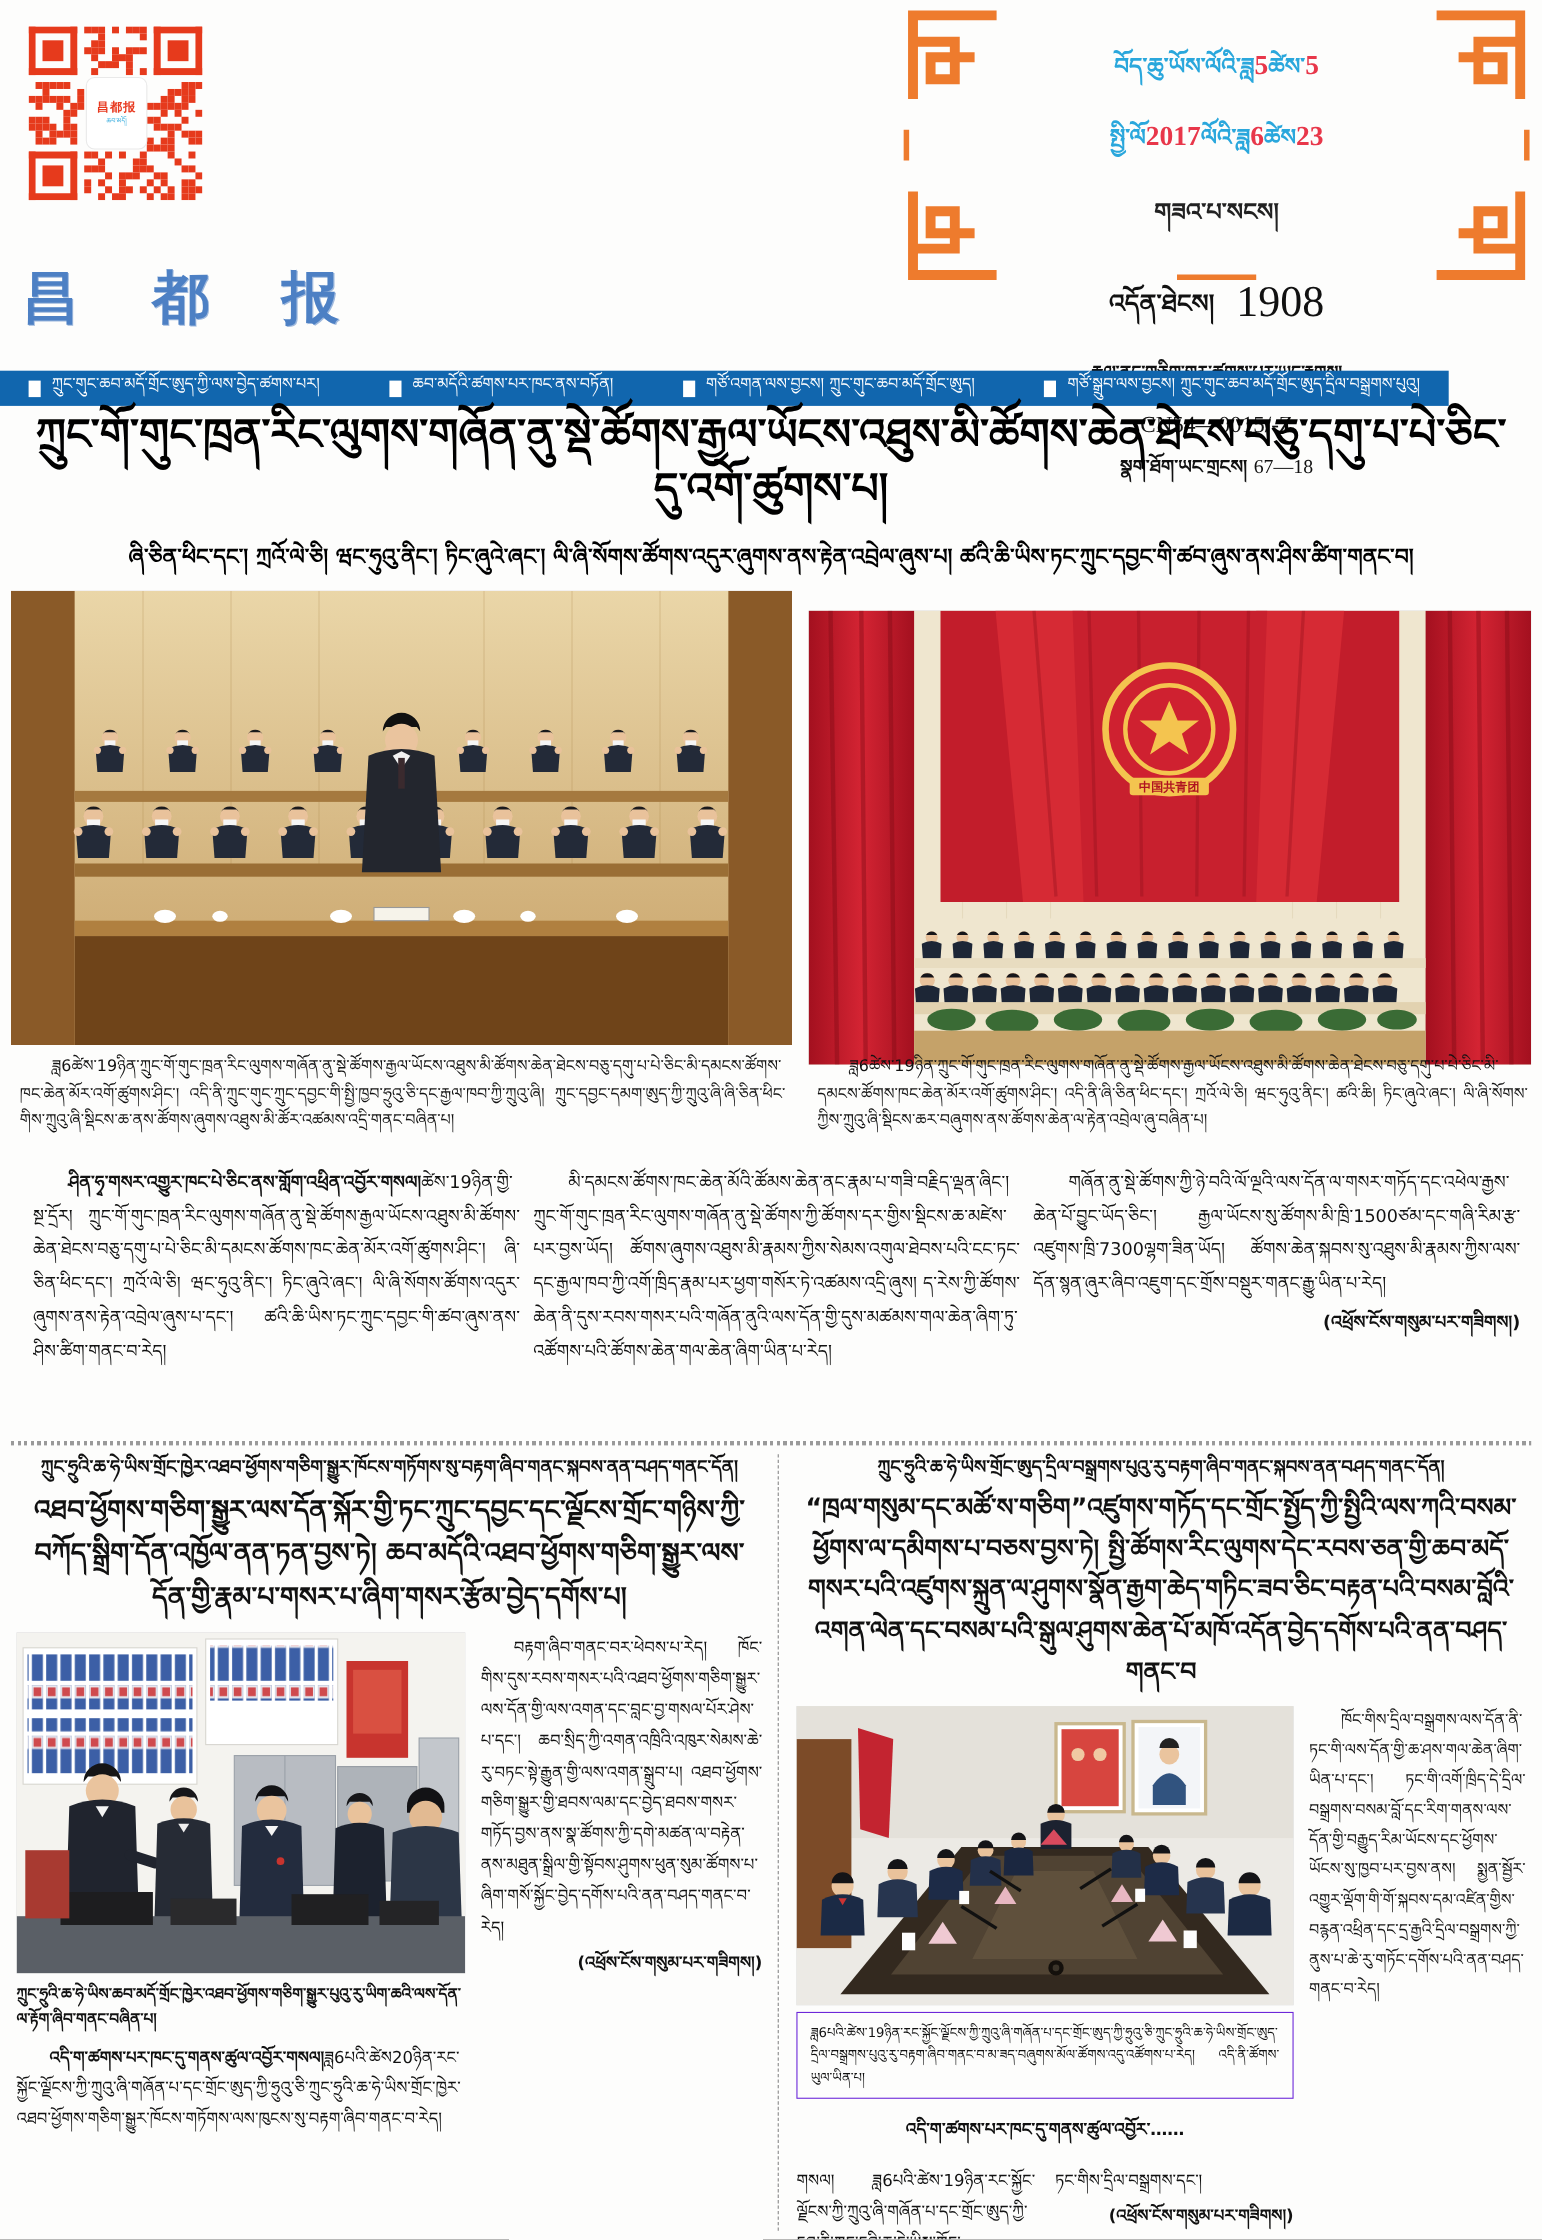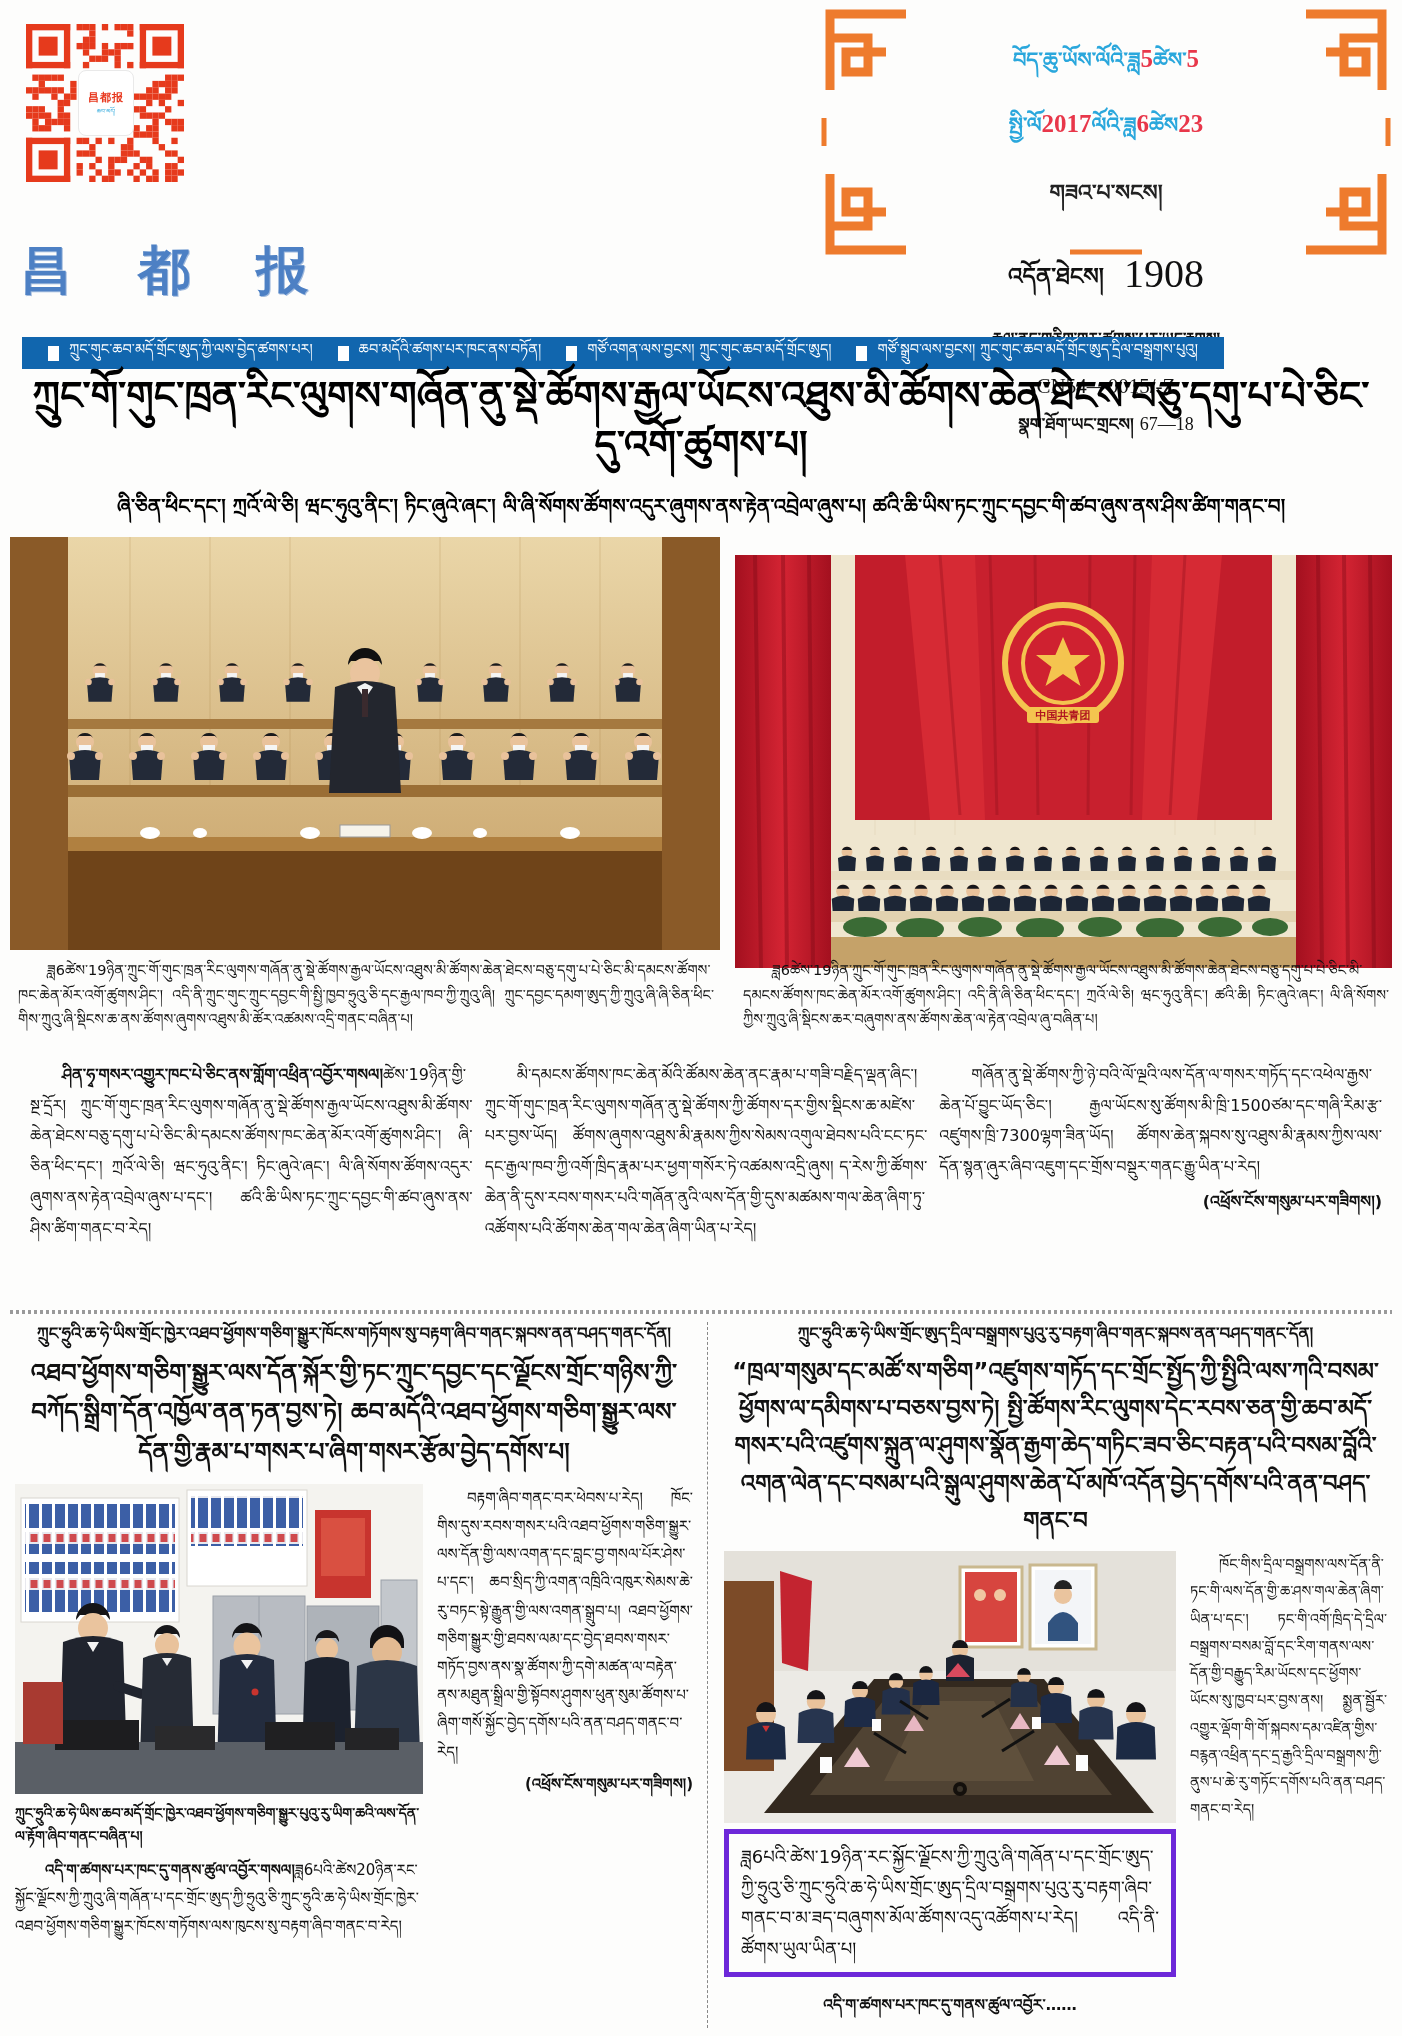--- a/index.html
+++ b/index.html
@@ -27,21 +27,21 @@
   .ib-line .num{color:#e8374a;font-family:"Liberation Serif",serif;font-size:25px;font-weight:bold;}
   .ib-weekday{font-size:22px;color:#222;font-weight:bold;margin-top:2px;}
   .ib-issue{display:flex;align-items:flex-start;gap:20px;margin-top:14px;}
   .ib-issue .lbl{font-size:23px;color:#111;font-weight:bold;}
   .ib-issue .no{font-size:40px;font-family:"Liberation Serif",serif;color:#111;}
   .ib-serial{font-size:16px;color:#111;font-weight:bold;}
   .ib-cn{font-size:21px;font-family:"Liberation Serif",serif;color:#111;margin-top:2px;}
   .ib-print{font-size:17px;color:#111;font-weight:bold;}
   .ib-print .no{font-family:"Liberation Serif",serif;font-weight:normal;font-size:18px;}
   
-  #navbar{left:22px;top:337px;width:1202px;height:31px;background:#1166ae;display:flex;align-items:center;
+  #navbar{left:0;top:337px;width:1317px;height:31px;background:#1166ae;display:flex;align-items:center;
           justify-content:space-between;padding:16px 26px;box-sizing:border-box;}
   .nav-item{display:flex;align-items:center;gap:10px;}
   .nav-bullet{width:11px;height:15px;background:#fff;flex:none;}
   .nav-label{color:#fff;font-size:14.5px;white-space:nowrap;}
   
   #headline{left:18px;top:372px;width:1366px;text-align:center;font-size:39px;font-weight:bold;
             color:#000;line-height:1.25;}
   #subheadline{left:18px;top:484px;width:1366px;text-align:center;font-size:20px;font-weight:600;color:#000;}
   
   .photo{overflow:hidden;background:#ddd;}
@@ -63,21 +63,21 @@
   
   #bottom{left:15px;top:1322px;width:1372px;height:706px;display:flex;}
   #sec-left{width:692px;padding-right:14px;box-sizing:border-box;}
   #sec-right{flex:1;border-left:1.5px dashed #888;padding-left:16px;box-sizing:border-box;}
   .kicker{text-align:center;font-size:16.5px;font-weight:bold;line-height:1.5;}
   .sec-headline{text-align:center;font-size:24.5px;font-weight:bold;line-height:1.62;margin-top:6px;}
   .sec-row{display:flex;gap:14px;margin-top:12px;}
   .smalltext{font-size:15px;line-height:1.88;text-align:justify;}
   .smalltext p{margin:0;text-indent:2em;}
   .photo-cap{font-size:14px;line-height:1.65;text-align:justify;margin-top:8px;}
-  .cap-box{border:5px solid #6d28d9;padding:8px 12px;margin-top:6px;font-size:18px;line-height:1.7;text-align:justify;}
+  .cap-box{border:1px solid #6d28d9;padding:8px 12px;margin-top:6px;font-size:12px;line-height:1.7;text-align:justify;}
   .center-bold{text-align:center;font-weight:bold;font-size:15.5px;margin-top:10px;}
   .twocol{display:flex;gap:18px;margin-top:6px;}
   .twocol>div{flex:1;}
 </style>
 </head>
 <body>
 
 <div id="page">
 
   <div class="abs" id="qr">

